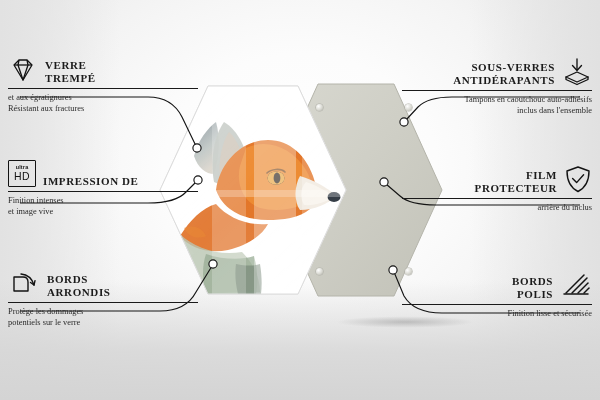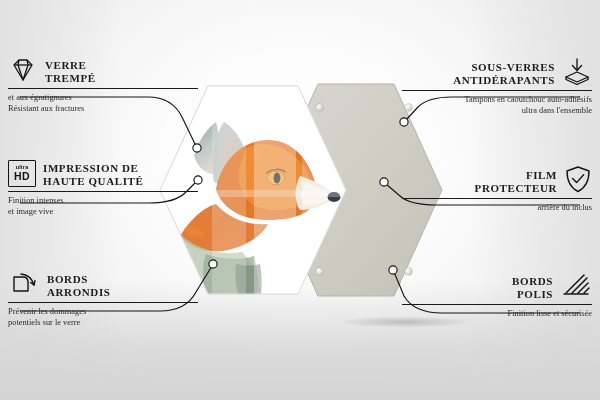--- a/index.html
+++ b/index.html
@@ -42,21 +42,21 @@
   }
   .icon{flex:0 0 auto;display:block;}
 
   
   .hd-badge{
     width:26px;height:25px;border:1.4px solid #131313;border-radius:1px;
     display:flex;flex-direction:column;align-items:center;justify-content:center;
     font-family:"Liberation Sans", sans-serif;color:#131313;line-height:1;
   }
   .hd-badge .u{font-size:5.4px;letter-spacing:.2px;font-weight:bold;}
-  .hd-badge .h{font-size:10.5px;font-weight:bold;letter-spacing:.3px;margin-top:1px;}
+  .hd-badge .h{font-size:10.5px;font-weight:normal;letter-spacing:.3px;margin-top:1px;}
 
   
   #product{position:absolute;left:150px;top:78px;width:300px;height:230px;}
   .hex{position:absolute;}
   .pad{position:absolute;width:7px;height:7px;border-radius:50%;
        background:radial-gradient(circle at 35% 32%,#ffffff 0%,#d9d9d2 55%,#a8a8a0 100%);
        box-shadow:0 0 0 .6px #b2b2aa;}
   .panel-shadow{position:absolute;left:160px;top:236px;width:190px;height:16px;
     background:radial-gradient(ellipse 50% 50% at 50% 50%,rgba(120,120,120,.38) 0%,rgba(120,120,120,0) 72%);}
 </style>
@@ -208,21 +208,20 @@
   </div>
 
   <div class="feature left" style="top:160px;">
     <div class="f-head">
       <div class="hd-badge">
         <span class="u">ultra</span>
         <span class="h">HD</span>
       </div>
       <div>
         <div class="f-title">IMPRESSION DE</div>
-        <div class="f-title">HAUTE QUALITÉ</div>
       </div>
     </div>
     <div class="f-rule"></div>
     <div class="f-desc">
       <div>Finition intenses</div>
       <div>et image vive</div>
     </div>
   </div>
 
   <div class="feature left" style="top:270px;">
@@ -234,21 +233,21 @@
           <path d="M26,15 L22.5,12.5 M26,15 L27,10.6"></path>
         </g>
       </svg>
       <div>
         <div class="f-title">BORDS</div>
         <div class="f-title">ARRONDIS</div>
       </div>
     </div>
     <div class="f-rule"></div>
     <div class="f-desc">
-      <div>Prévenir les dommages</div>
+      <div>Protège les dommages</div>
       <div>potentiels sur le verre</div>
     </div>
   </div>
 
   <div class="feature right" style="top:56px;">
     <div class="f-head">
       <svg class="icon" width="30" height="30" viewBox="0 0 30 30">
         <g fill="none" stroke="#131313" stroke-width="1.35" stroke-linejoin="round" stroke-linecap="round">
           <path d="M15,3 L15,13"></path>
           <path d="M10.5,9.5 L15,14.5 L19.5,9.5"></path>
@@ -257,21 +256,21 @@
         </g>
       </svg>
       <div>
         <div class="f-title">SOUS-VERRES</div>
         <div class="f-title">ANTIDÉRAPANTS</div>
       </div>
     </div>
     <div class="f-rule"></div>
     <div class="f-desc">
       <div>Tampons en caoutchouc auto-adhésifs</div>
-      <div>ultra dans l'ensemble</div>
+      <div>inclus dans l'ensemble</div>
     </div>
   </div>
 
   <div class="feature right" style="top:164px;">
     <div class="f-head">
       <svg class="icon" width="28" height="30" viewBox="0 0 28 30">
         <g fill="none" stroke="#131313" stroke-width="1.4" stroke-linejoin="round" stroke-linecap="round">
           <path d="M14,3 L25,7 C25,17 21,24 14,27.5 C7,24 3,17 3,7 Z"></path>
           <path d="M8.6,14.5 L12.6,18.6 L19.6,10.8"></path>
         </g>

